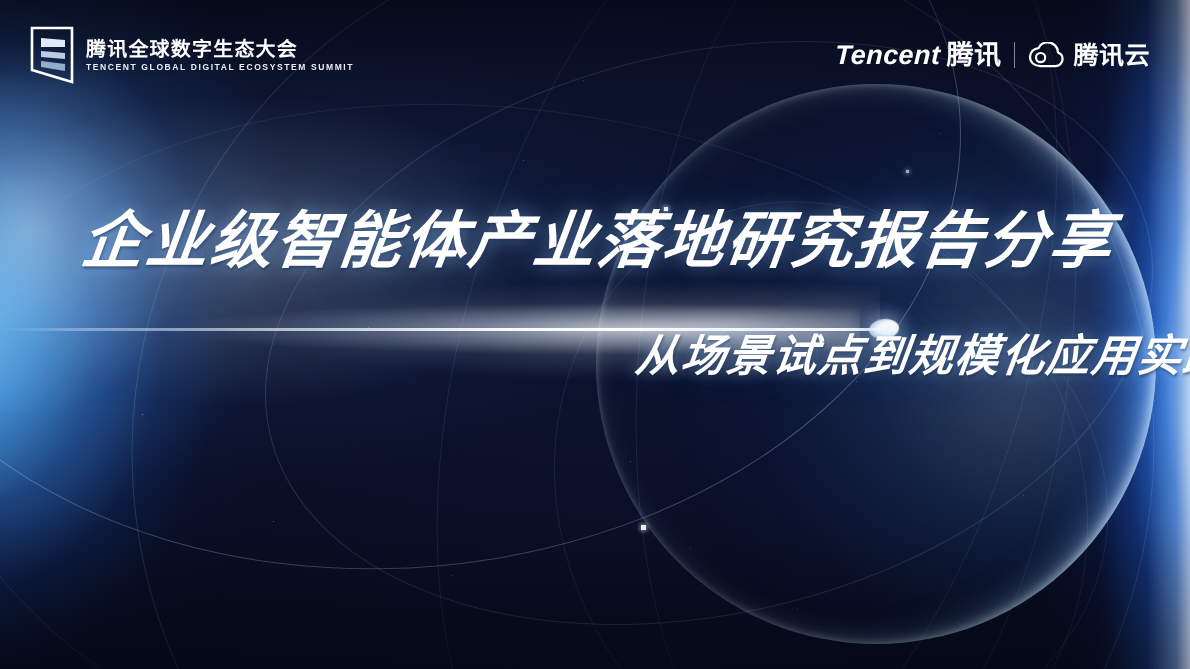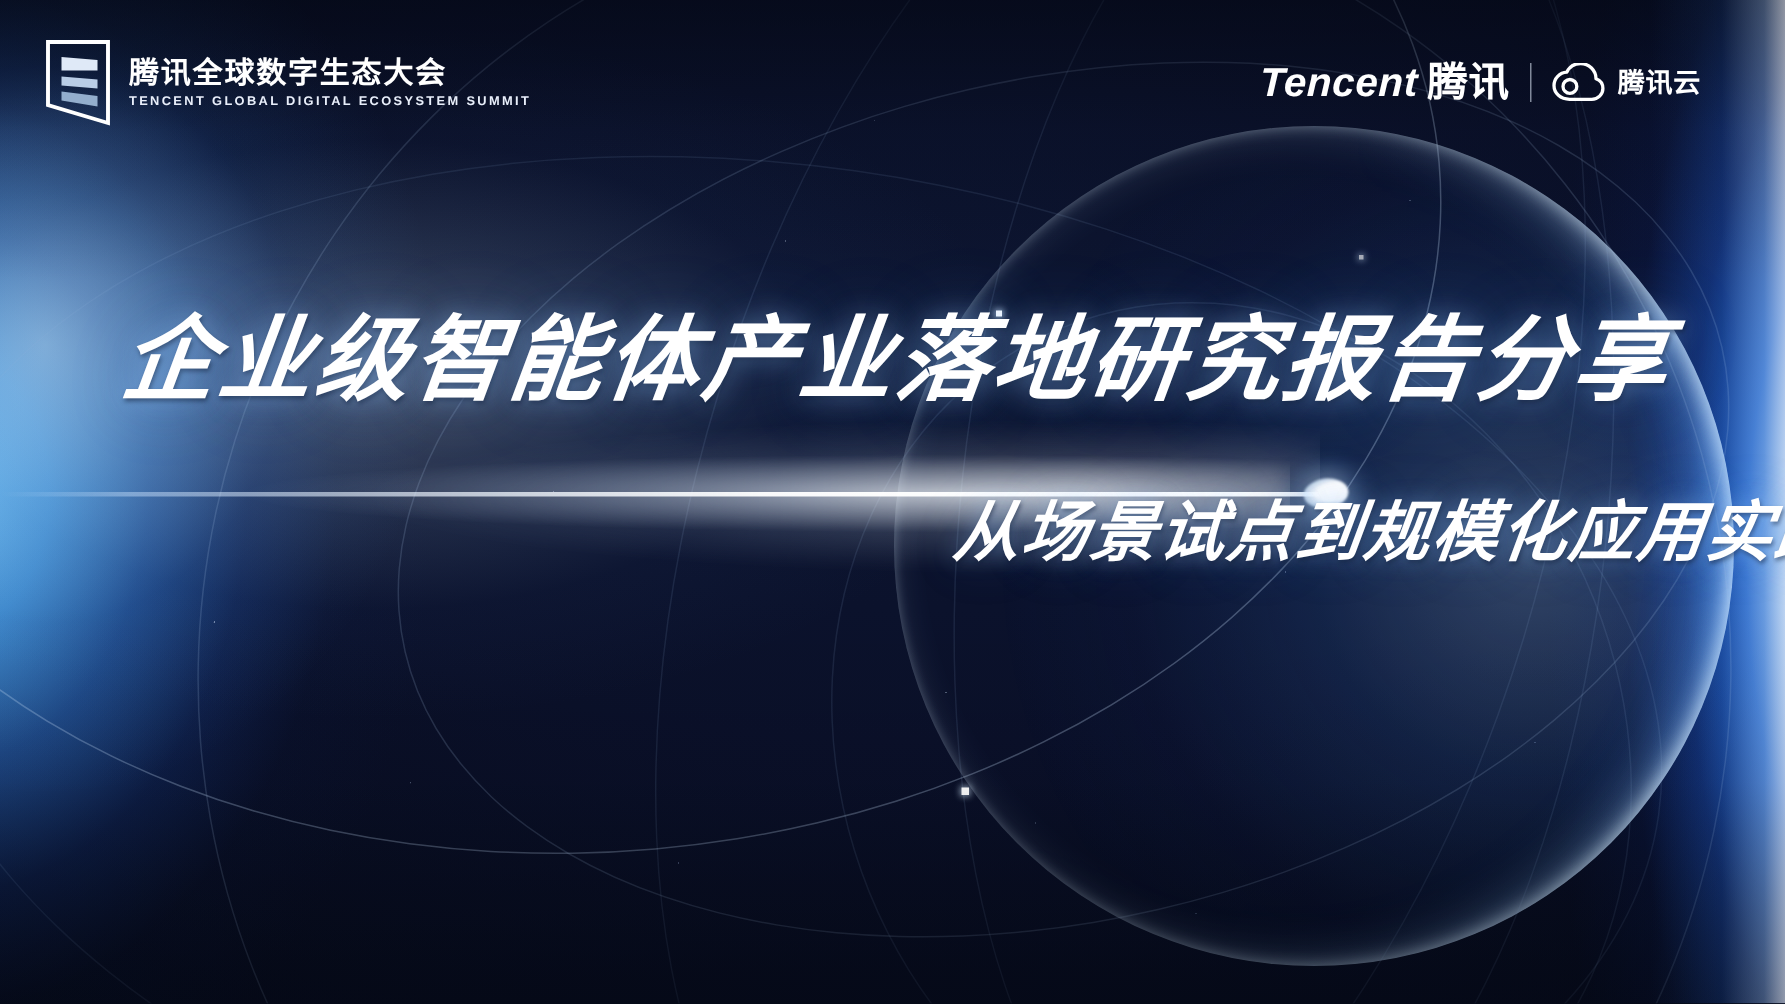--- a/index.html
+++ b/index.html
@@ -211,21 +211,21 @@
   .dot {
     position: absolute;
     background: #ffffff;
     box-shadow: 0 0 4px 1px rgba(210,233,255,0.65);
   }
 
   
   .header {
     position: absolute; left: 0; right: 0; top: 0; height: 110px;
     display: flex; align-items: center; justify-content: space-between;
-    padding: 0 56px 0 30px;
+    padding: 0 40px 0 30px;
     box-sizing: border-box;
     z-index: 20;
   }
   .summit-logo { display: flex; align-items: center; gap: 12px; }
   .summit-mark { width: 44px; height: 58px; display: block; }
   .summit-words { display: flex; flex-direction: column; gap: 3px; }
   .summit-cn {
     font-size: 20px; font-weight: 700; color: #ffffff;
     letter-spacing: 1.2px; line-height: 1.05; white-space: nowrap;
   }
@@ -247,21 +247,21 @@
   .brand-cn {
     font-size: 27px; font-weight: 700; color: #ffffff;
     line-height: 1; letter-spacing: 0.5px;
   }
   .brand-divider {
     width: 1px; height: 26px; background: rgba(230,240,255,0.55);
   }
   .brand-cloud { display: flex; align-items: center; gap: 9px; }
   .cloud-mark { width: 36px; height: 26px; display: block; }
   .cloud-cn {
-    font-size: 18px; font-weight: 700; color: #ffffff; line-height: 1;
+    font-size: 25px; font-weight: 700; color: #ffffff; line-height: 1;
     letter-spacing: 0.5px;
   }
 
   
   .title-block { position: absolute; left: 0; right: 0; top: 0; z-index: 15; }
   .main-title {
     position: absolute;
     left: 82px; top: 210px;
     font-size: 62px;
     font-weight: 700;

